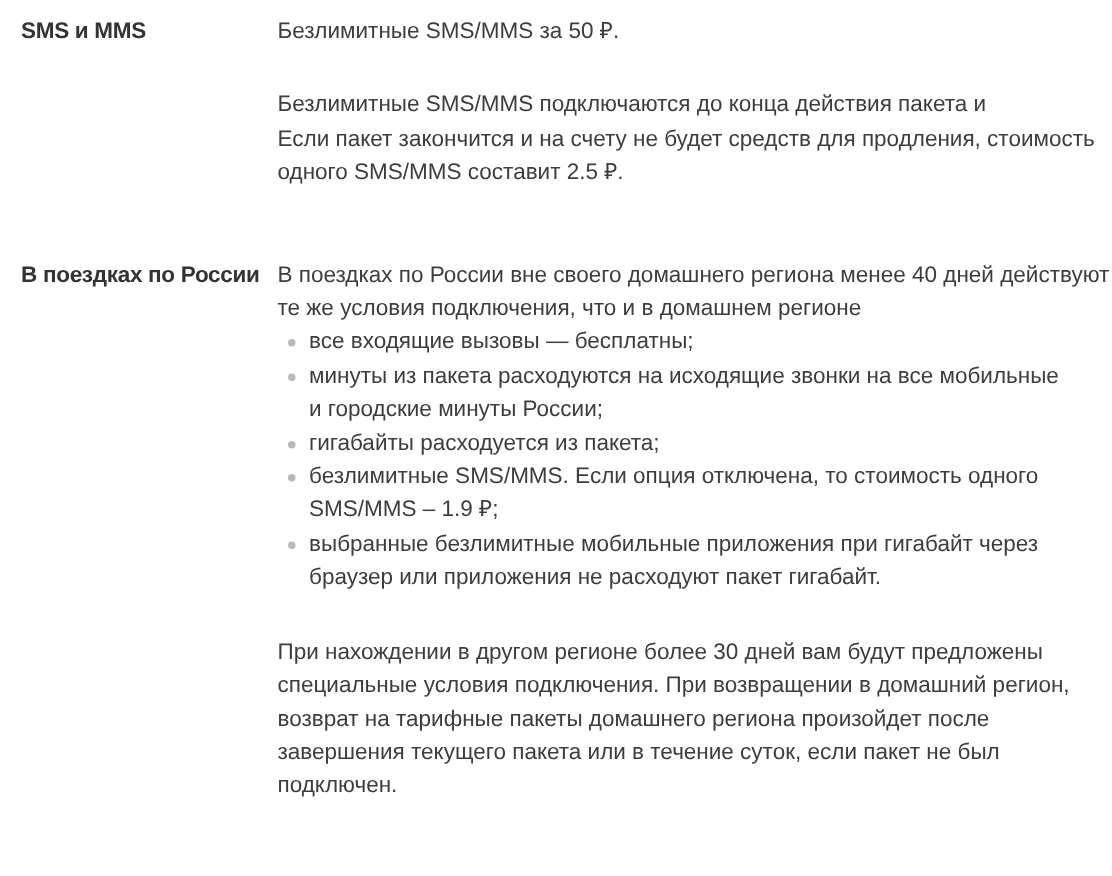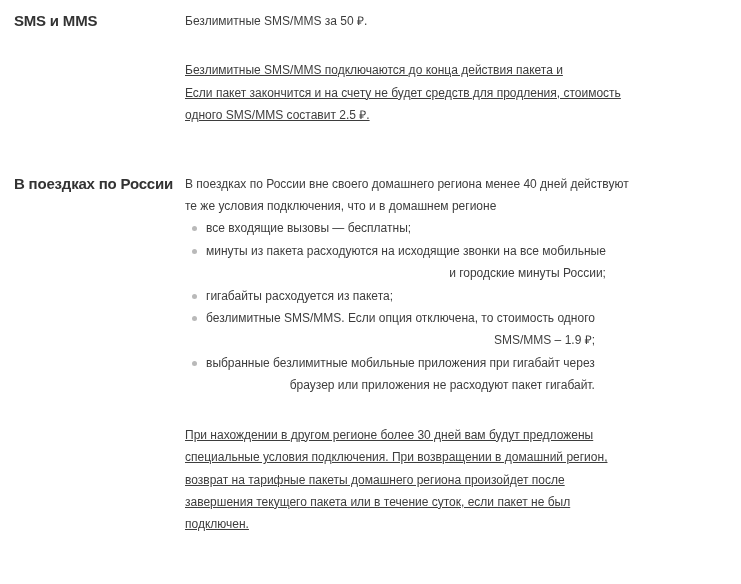--- a/index.html
+++ b/index.html
@@ -20,27 +20,27 @@
   .section{display:flex;align-items:flex-start;}
   .section + .section{margin-top:46px;}
   .section-label{
     flex:none;width:171px;
     font-size:15px;font-weight:bold;line-height:22.4px;
     color:var(--label);
     letter-spacing:-0.2px;
   }
   .section-body{
     flex:none;width:556px;
-    font-size:12px;line-height:22.4px;
+    font-size:15px;line-height:22.4px;
   }
   .block{margin:0;}
-  .block.paragraph:not(:first-child){margin-top:27px;text-decoration:underline;}
+  .block.paragraph:not(:first-child){margin-top:27px;}
   .block.bullets{margin-top:0;}
   .line{white-space:nowrap;}
-  .bullet-item{display:flex;align-items:flex-start;text-align:right;}
+  .bullet-item{display:flex;align-items:flex-start;}
   .dot{
     flex:none;width:5px;height:5px;border-radius:50%;
     background:var(--bullet);
     margin:9px 9px 0 7px;
   }
   .bullet-text{min-width:0;}
 </style>
 </head>
 <body>
 

